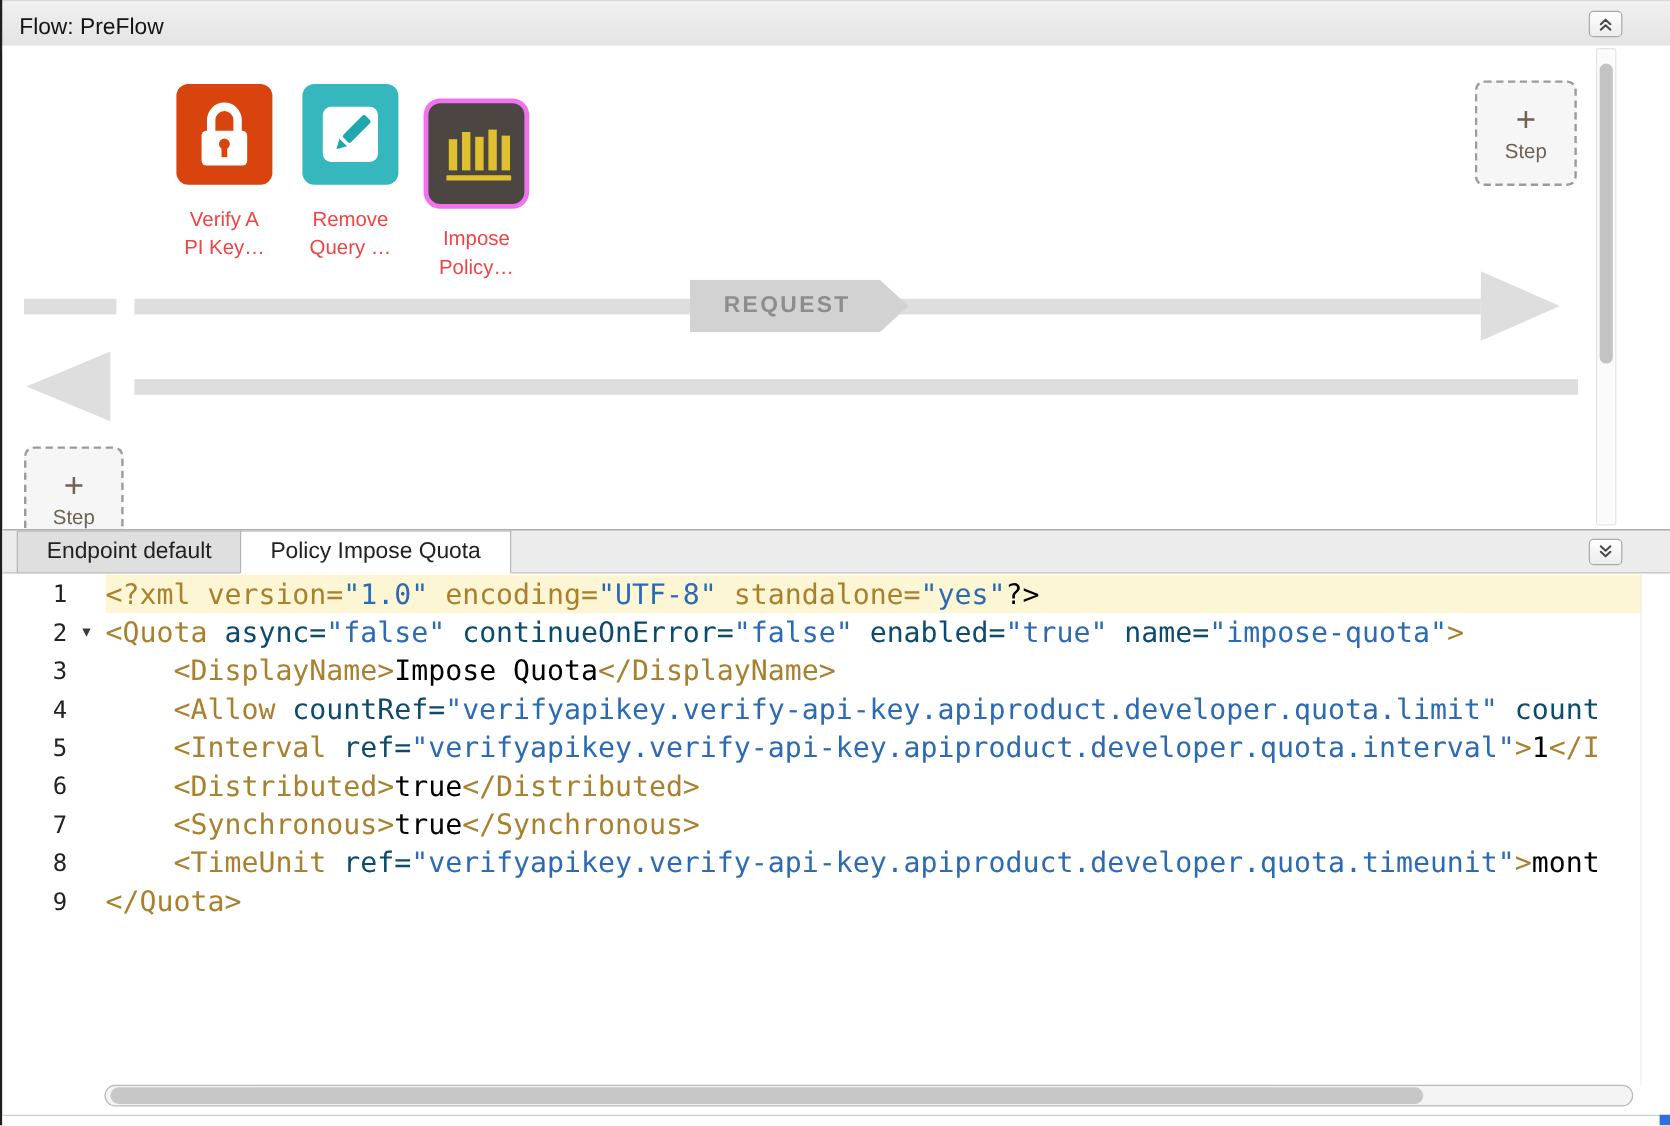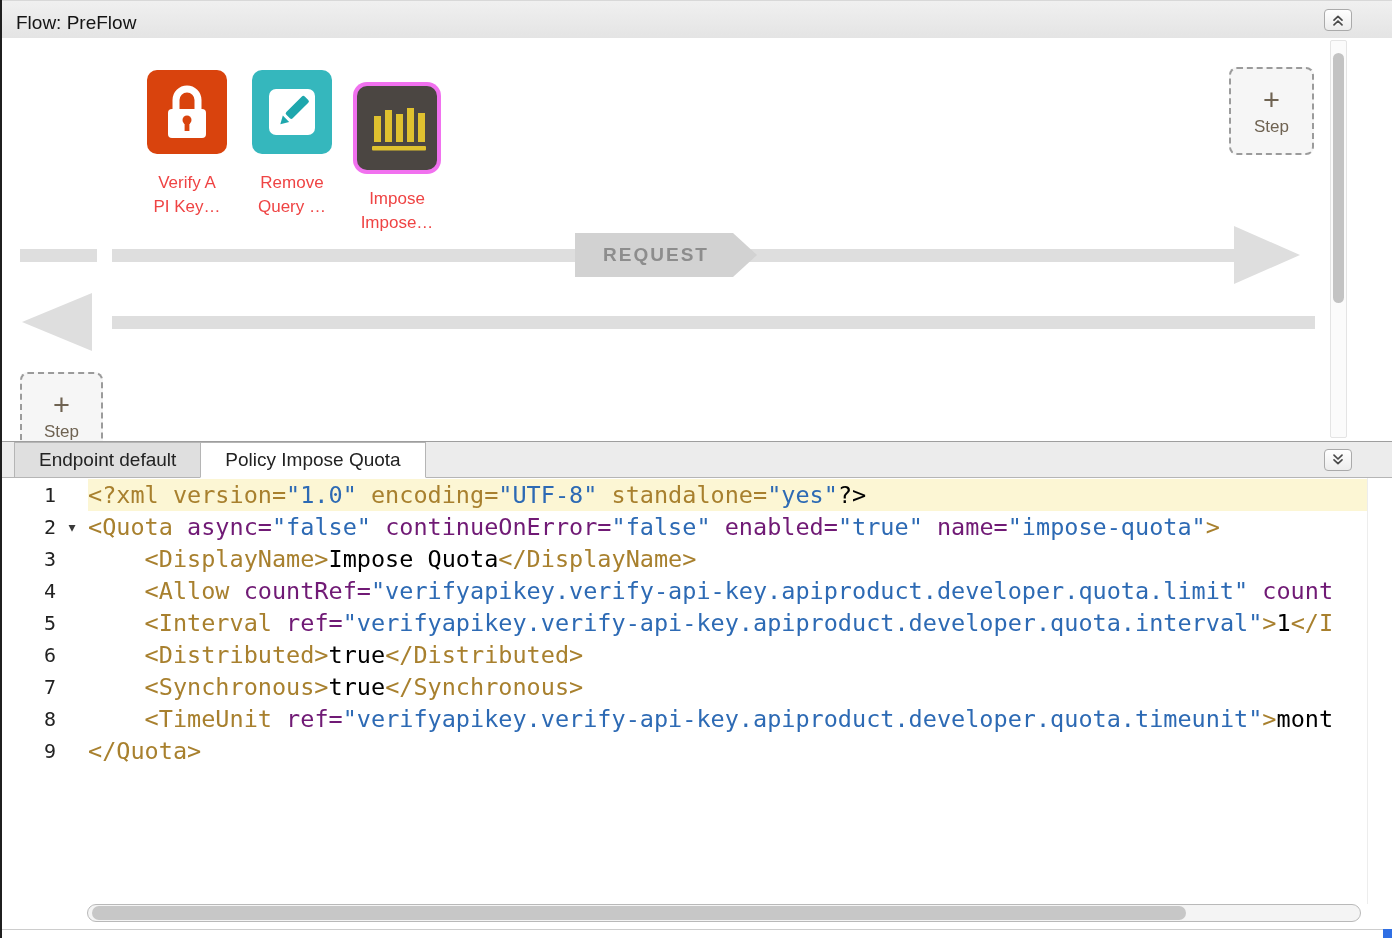--- a/index.html
+++ b/index.html
@@ -57,21 +57,21 @@
 
   .editor-body { position:relative; flex:1; background:#fff; overflow:hidden; }
   .code-lines { position:absolute; top:1px; left:0; right:24px; }
   .code-row { display:flex; height:32px; line-height:32px; white-space:pre; }
   .gutter { flex:0 0 86px; display:flex; }
   .lnum { flex:0 0 54px; text-align:right; font-size:20px; color:#222; font-family:"DejaVu Sans Mono",monospace; }
   .fold { flex:0 0 32px; text-align:center; font-size:14px; color:#3a3a3a; font-family:"DejaVu Sans",sans-serif; }
   .code-text { flex:1; overflow:hidden; font-size:23.5px; font-family:"DejaVu Sans Mono",monospace; color:#000; }
   .code-row.hl .code-text { background:#fcf6d4; }
   .tk-tag  { color:#a8802e; }
-  .tk-attr { color:#701a75; }
+  .tk-attr { color:#0c4a6e; }
   .tk-str  { color:#2d6ab4; }
   .tk-text { color:#000000; }
   .code-right-edge { position:absolute; top:0; bottom:34px; right:24px; width:0; border-left:1px solid #ededed; }
 
   .h-scroll-track { position:absolute; left:85px; right:31px; bottom:16px; height:18px;
     background:#f4f4f4; border:1px solid #b9b9b9; border-radius:10px; }
   .h-scroll-thumb { position:absolute; left:4px; top:1px; height:14px; width:86%; background:#c7c7c7; border-radius:8px; }
 
   .bottom-strip { position:absolute; left:0; right:0; bottom:0; height:9px; background:#fff; border-top:1px solid #cdcdcd; }
   .corner-accent { position:absolute; right:0; bottom:0; width:9px; height:9px; background:#2f6fe4; }
@@ -131,21 +131,21 @@
             <rect x="28" y="24" width="7" height="32"></rect>
             <rect x="39" y="28" width="7" height="28"></rect>
             <rect x="50" y="22" width="7" height="34"></rect>
             <rect x="61" y="27" width="7" height="29"></rect>
             <rect x="15" y="60" width="54" height="4.5" rx="1"></rect>
           </g>
         </svg>
       </div>
       <div class="policy-label">
         <span>Impose</span>
-        <span>Impose…</span>
+        <span>Policy…</span>
       </div>
     </div>
 
     <button class="step-btn" style="left:1227px; top:29px; width:85px; height:88px;">
       <span class="step-plus">+</span>
       <span class="step-label">Step</span>
     </button>
     <button class="step-btn" style="left:18px; top:334px; width:83px; height:88px;">
       <span class="step-plus">+</span>
       <span class="step-label">Step</span>

